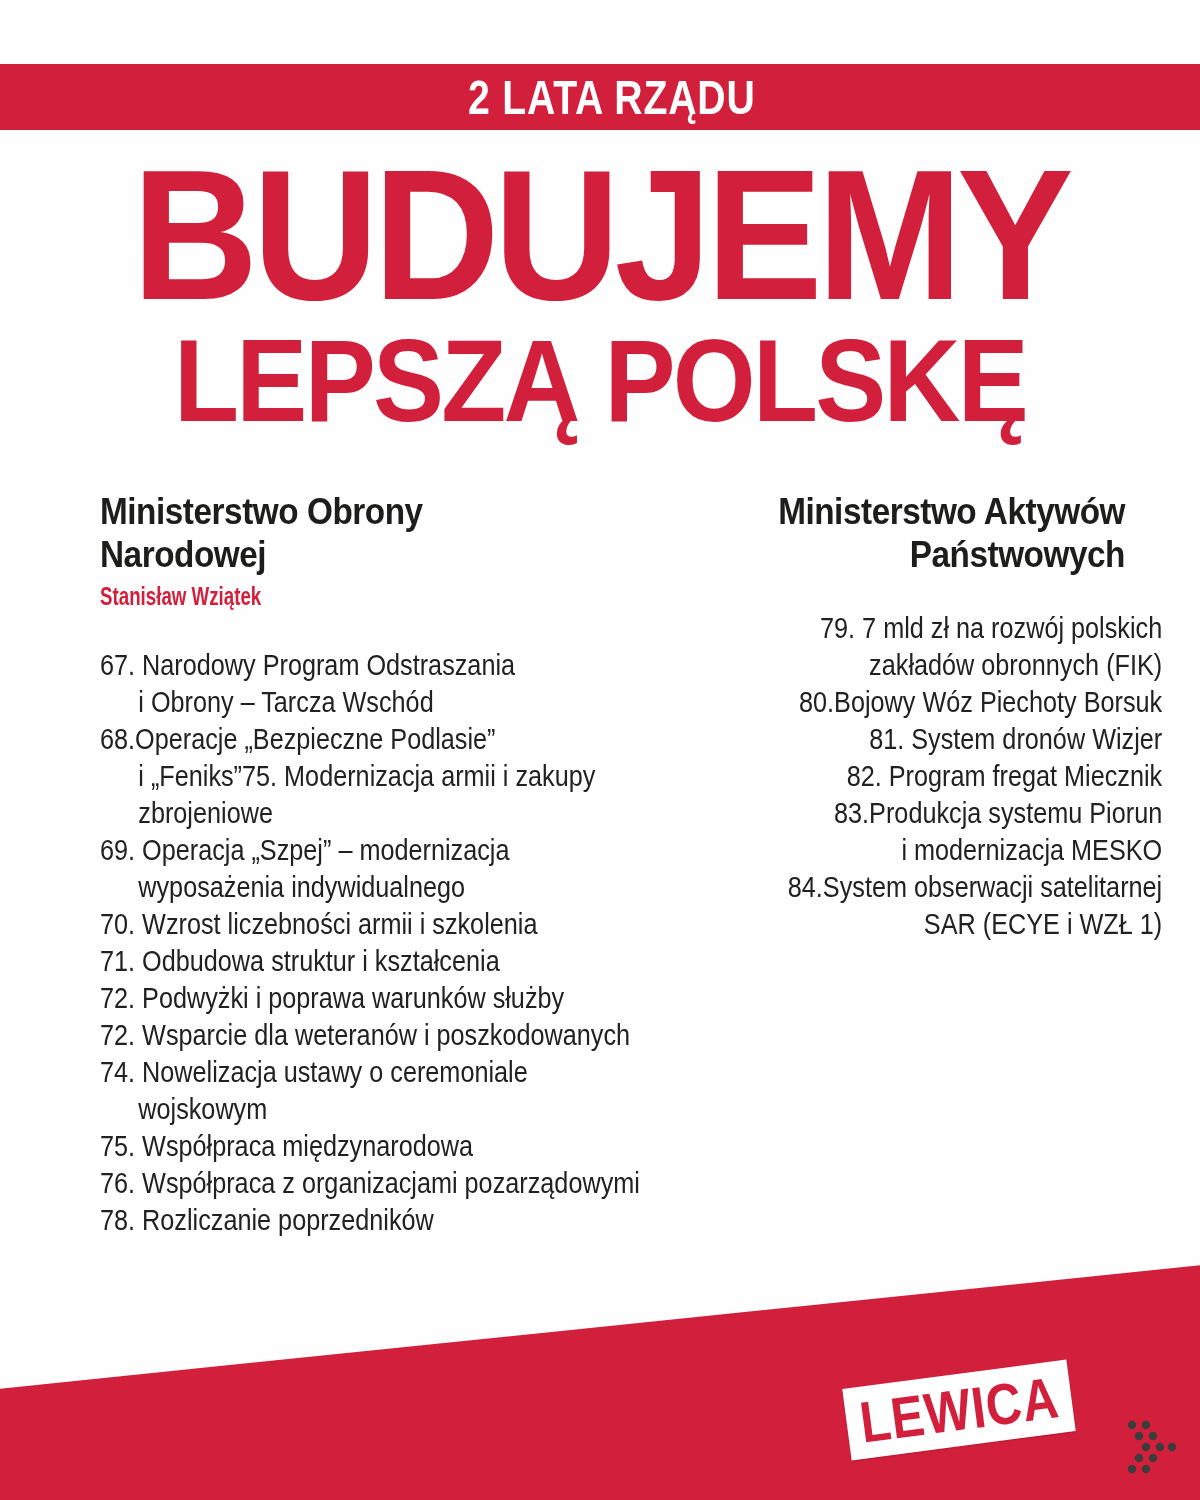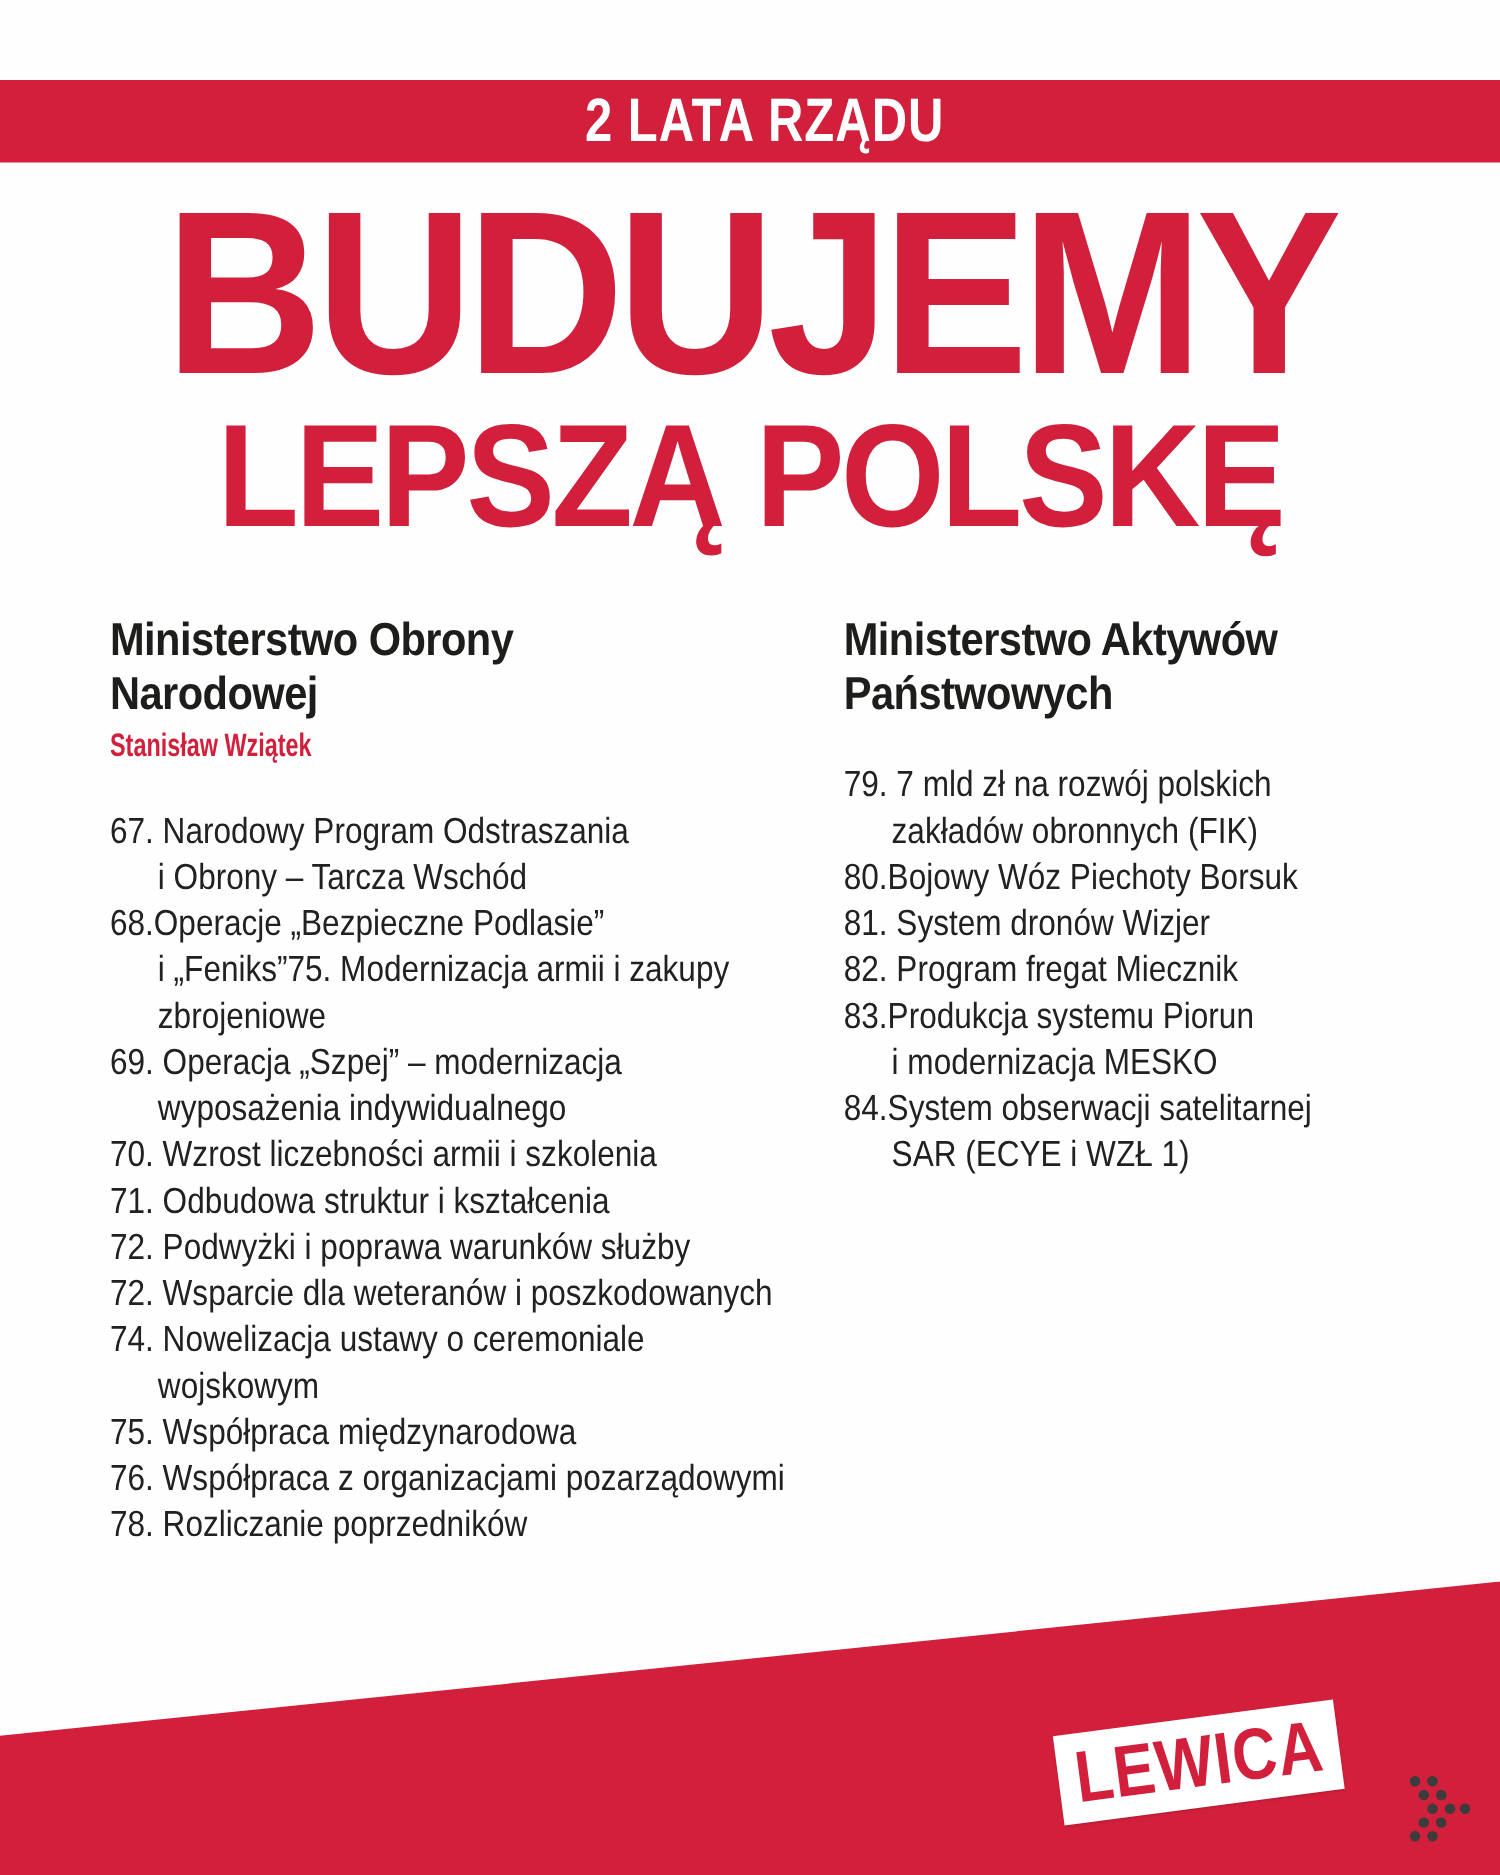--- a/index.html
+++ b/index.html
@@ -47,22 +47,22 @@
     position:absolute;top:322px;left:0;width:100%;
     text-align:center;color:var(--red);
     font-size:117px;font-weight:bold;line-height:1;
     letter-spacing:-3px;
     transform:scaleX(.91);
     white-space:nowrap;
   }
 
   
   .column{position:absolute;top:490px;}
-  .column-left{left:88px;width:580px;}
-  .column-right{left:675px;width:500px;}
+  .column-left{left:100px;width:580px;}
+  .column-right{left:675px;width:500px;text-align:right;}
   .ministry-title{
     color:var(--black);
     font-size:37px;font-weight:bold;line-height:43px;
     letter-spacing:-.5px;
     white-space:pre-line;
     transform:scaleX(.90);transform-origin:left top;
   }
   .ministers{margin-top:4px;}
   .minister{
     color:var(--red);

